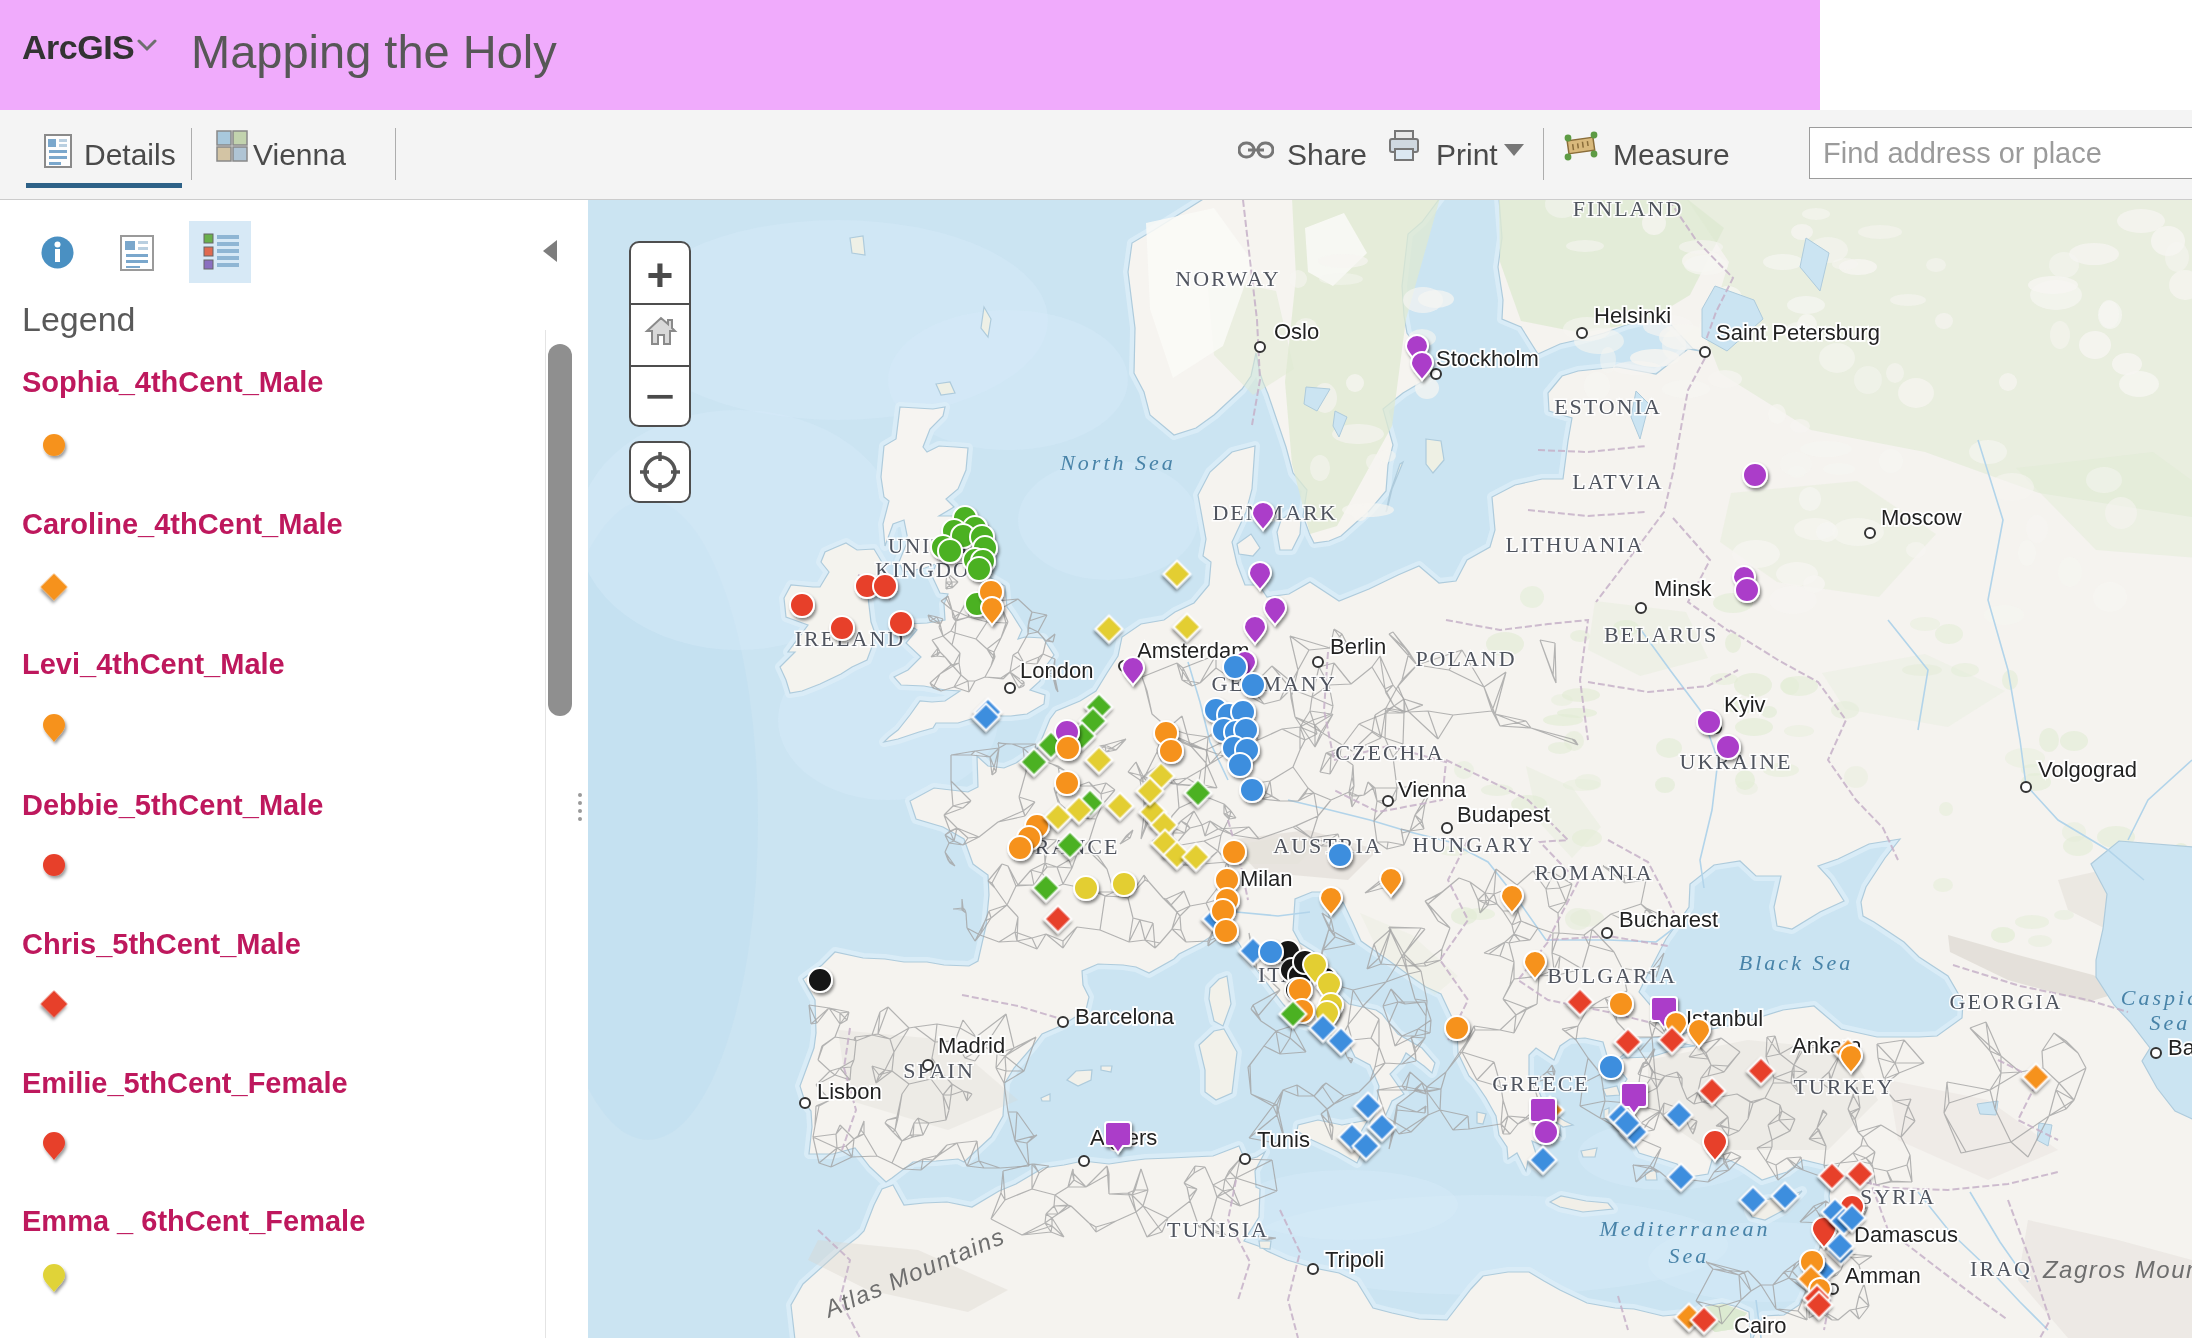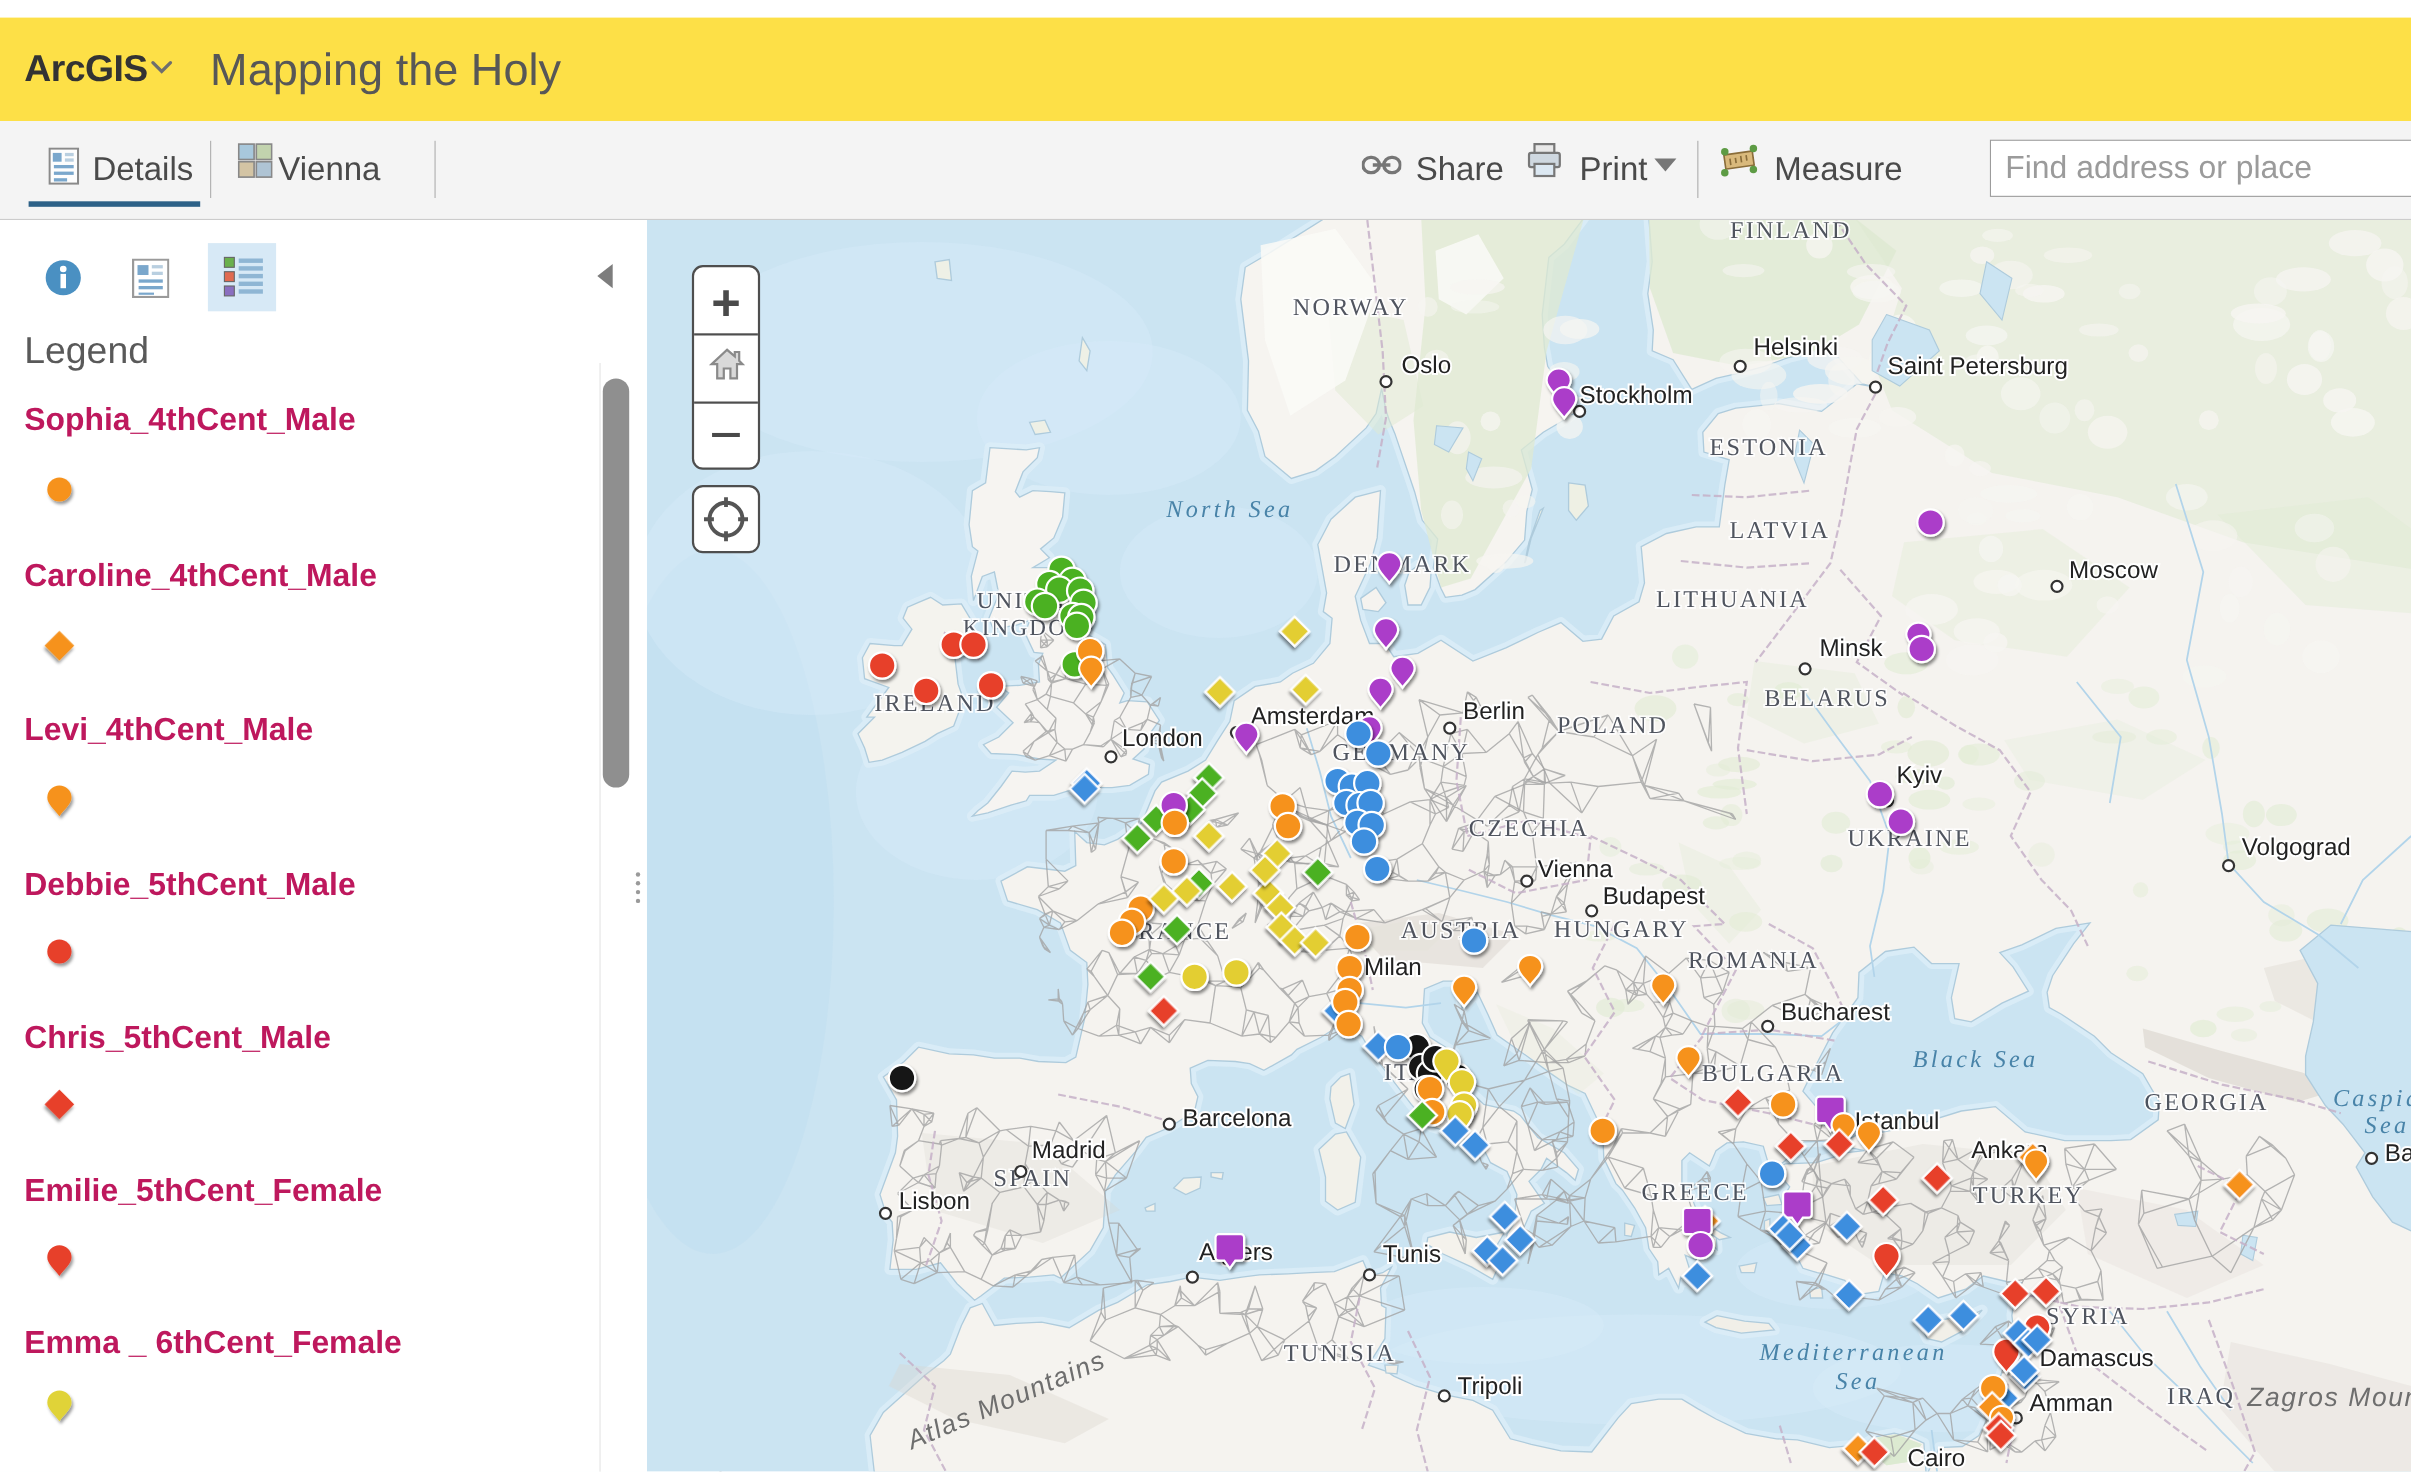--- a/index.html
+++ b/index.html
@@ -1,18 +1,18 @@
 <!DOCTYPE html>
 <html><head><meta charset="utf-8"><style>
 *{margin:0;padding:0;box-sizing:border-box}
 html,body{width:2192px;height:1338px;overflow:hidden;font-family:"Liberation Sans",sans-serif;background:#fff;position:relative}
-#hdr{position:absolute;left:0;top:16px;width:2192px;height:110px;background:#fde047}
+#hdr{position:absolute;left:0;top:0;width:1820px;height:110px;background:#f0abfc}
 #arcgis{position:absolute;left:22px;top:28px;font-size:34px;font-weight:bold;color:#333;letter-spacing:-0.5px}
 #chev{position:absolute;left:137px;top:38px;width:20px;height:14px}
-#title{position:absolute;left:191px;top:24px;font-size:41px;color:#575757}
+#title{position:absolute;left:191px;top:24px;font-size:47px;color:#575757}
 #openmv{position:absolute;right:20px;top:33px;font-size:32px;color:#4f4f4f}
 #tb{position:absolute;left:0;top:110px;width:2192px;height:90px;background:#f4f4f4;border-bottom:1px solid #ccc}
 .tbtxt{position:absolute;top:0;height:89px;display:flex;align-items:center;font-size:30px;color:#4a4a4a}
 .sep{position:absolute;top:18px;height:52px;width:1px;background:#adadad}
 #dundr{position:absolute;left:26px;top:73px;width:156px;height:5px;background:#2d6187}
 #srch{position:absolute;left:1809px;top:17px;width:437px;height:52px;background:#fff;border:1px solid #9c9c9c;font-size:29px;color:#9b9b9b;display:flex;align-items:center;padding-left:13px}
 #side{position:absolute;left:0;top:200px;width:656px;height:1138px;background:#fff;border-right:2px solid #d8d8d8}
 .lt{position:absolute;left:22px;font-size:29px;font-weight:bold;color:#be185d}
 #legendh{position:absolute;left:22px;top:100px;font-size:34px;color:#595959}
 #thumb{position:absolute;left:548px;top:144px;width:24px;height:372px;background:#8f8f8f;border-radius:12px}

